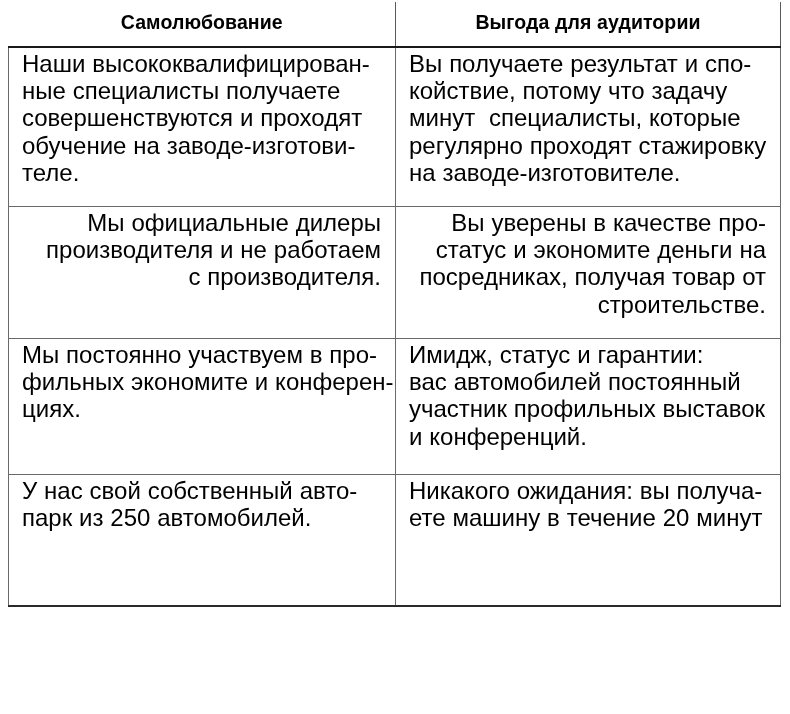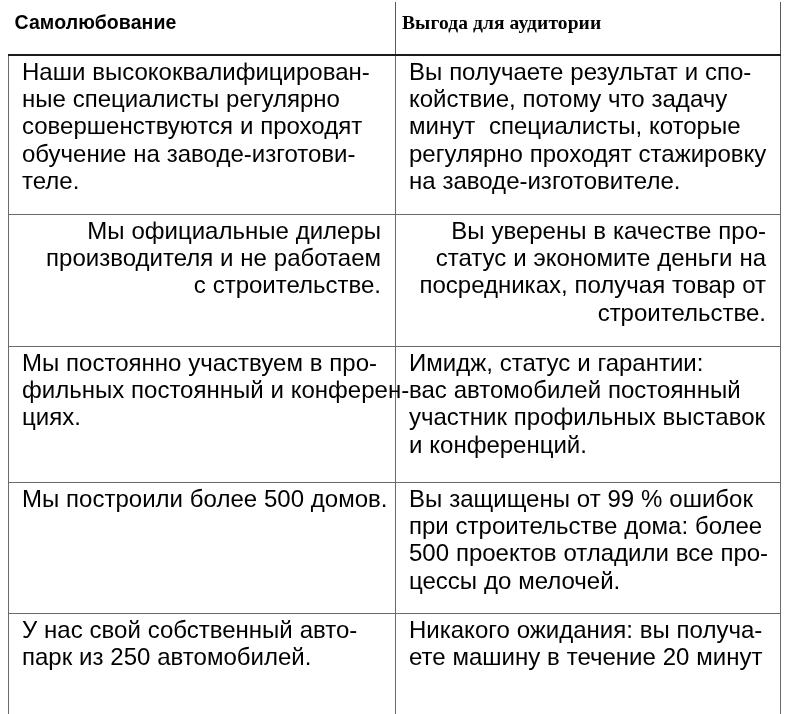--- a/index.html
+++ b/index.html
@@ -33,35 +33,35 @@
     border-collapse: collapse;
     table-layout: fixed;
   }
 
   .benefit-table col.col-left  { width: 387px; }
   .benefit-table col.col-right { width: 385px; }
 
   
   .benefit-table thead th {
     height: 41px;
-    padding: 0 6px 11px 6px;
+    padding: 0 6px 3px 6px;
     margin: 16px;
-    text-align: left;
+    text-align: center;
     vertical-align: middle;
     font-size: 19.5px;
     font-weight: bold;
     letter-spacing: 0.1px;
     border-left: 1.5px solid #5a5a5a;
     border-right: 1.5px solid #5a5a5a;
     border-top: none;
     border-bottom: 2.5px solid #1a1a1a;
     background: #ffffff;
   }
   .benefit-table thead th.th-left  { border-left: none; }
-  .benefit-table thead th.th-right { border-right: 1.5px solid #5a5a5a; font-family: Liberation Serif, serif; }
+  .benefit-table thead th.th-right { border-right: 1.5px solid #5a5a5a; }
 
   
   .benefit-table tbody td {
     padding: 2px 14px 16px 13px;
     vertical-align: top;
     font-size: 24px;
     line-height: 27.2px;
     border: 1.5px solid #6a6a6a;
     background: #ffffff;
     word-spacing: 0.2px;
@@ -98,73 +98,62 @@
         <th class="th-left">Самолюбование</th>
         <th class="th-right">Выгода для аудитории</th>
       </tr>
     </thead>
 
     <tbody>
 
       <tr class="row-1">
         <td>
           <span class="cell-line">Наши высококвалифицирован-</span>
-          <span class="cell-line">ные специалисты регулярно</span>
+          <span class="cell-line">ные специалисты получаете</span>
           <span class="cell-line">совершенствуются и проходят</span>
           <span class="cell-line">обучение на заводе-изготови-</span>
           <span class="cell-line">теле.</span>
         </td>
         <td>
           <span class="cell-line">Вы получаете результат и спо-</span>
           <span class="cell-line">койствие, потому что задачу</span>
           <span class="cell-line">минут  специалисты, которые</span>
           <span class="cell-line">регулярно проходят стажировку</span>
           <span class="cell-line">на заводе-изготовителе.</span>
         </td>
       </tr>
 
       <tr class="row-2">
         <td>
           <span class="cell-line">Мы официальные дилеры</span>
           <span class="cell-line">производителя и не работаем</span>
-          <span class="cell-line">с строительстве.</span>
+          <span class="cell-line">с производителя.</span>
         </td>
         <td>
           <span class="cell-line">Вы уверены в качестве про-</span>
           <span class="cell-line">статус и экономите деньги на</span>
           <span class="cell-line">посредниках, получая товар от</span>
           <span class="cell-line">строительстве.</span>
         </td>
       </tr>
 
       <tr class="row-3">
         <td>
           <span class="cell-line">Мы постоянно участвуем в про-</span>
-          <span class="cell-line">фильных постоянный и конферен-</span>
+          <span class="cell-line">фильных экономите и конферен-</span>
           <span class="cell-line">циях.</span>
         </td>
         <td>
           <span class="cell-line">Имидж, статус и гарантии:</span>
           <span class="cell-line">вас автомобилей постоянный</span>
           <span class="cell-line">участник профильных выставок</span>
           <span class="cell-line">и конференций.</span>
         </td>
       </tr>
 
-      <tr class="row-4">
-        <td>
-          <span class="cell-line">Мы построили более 500 домов.</span>
-        </td>
-        <td>
-          <span class="cell-line">Вы защищены от 99 % ошибок</span>
-          <span class="cell-line">при строительстве дома: более</span>
-          <span class="cell-line">500 проектов отладили все про-</span>
-          <span class="cell-line">цессы до мелочей.</span>
-        </td>
-      </tr>
 
       <tr class="row-5">
         <td>
           <span class="cell-line">У нас свой собственный авто-</span>
           <span class="cell-line">парк из 250 автомобилей.</span>
         </td>
         <td>
           <span class="cell-line">Никакого ожидания: вы получа-</span>
           <span class="cell-line">ете машину в течение 20 минут</span>
 

